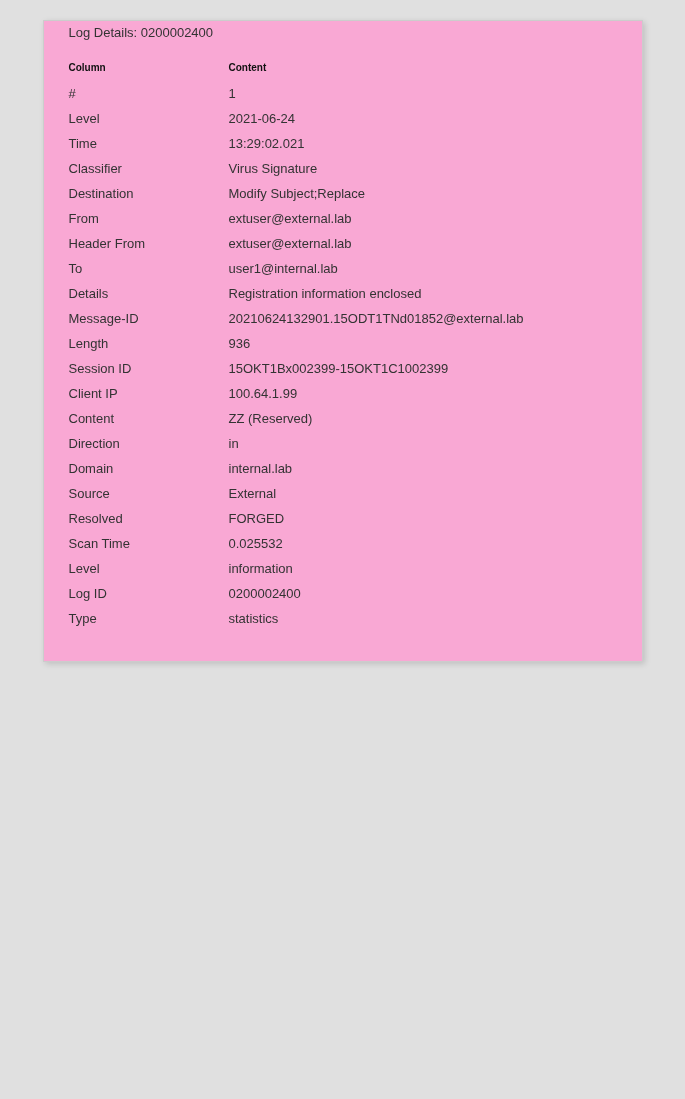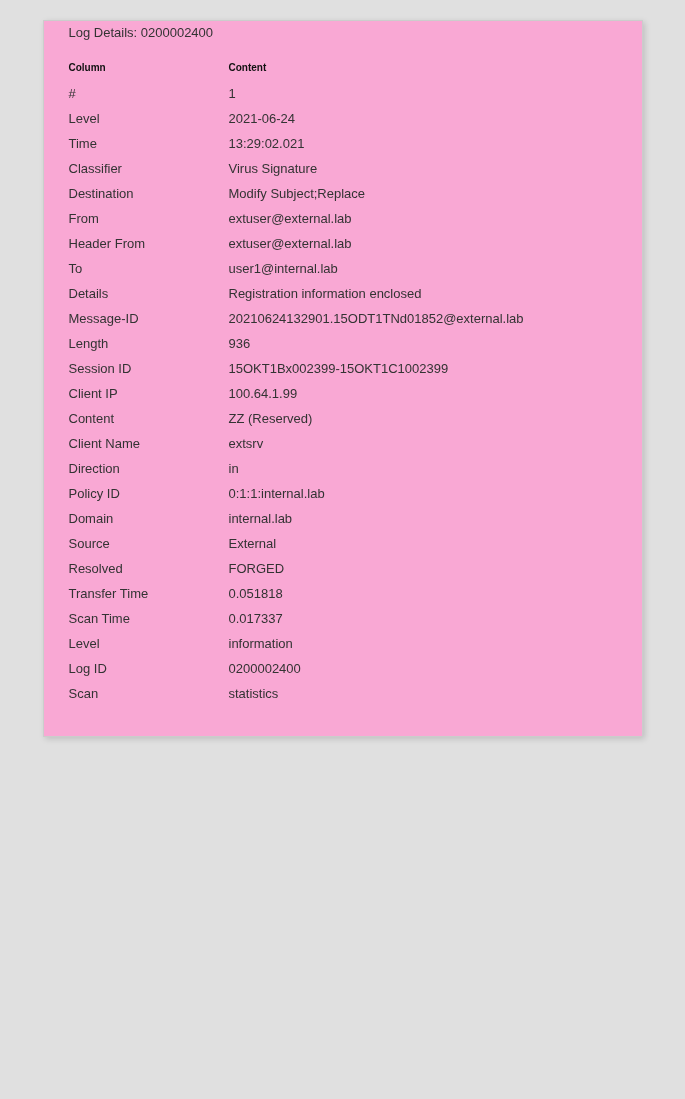--- a/index.html
+++ b/index.html
@@ -131,58 +131,46 @@
         </tr>
         <tr>
           <td>Client IP</td>
           <td>100.64.1.99</td>
         </tr>
         <tr>
           <td>Content</td>
           <td>ZZ  (Reserved)</td>
         </tr>
         <tr>
-          <td>Client Name</td>
-          <td>extsrv</td>
-        </tr>
-        <tr>
           <td>Direction</td>
           <td>in</td>
-        </tr>
-        <tr>
-          <td>Policy ID</td>
-          <td>0:1:1:internal.lab</td>
         </tr>
         <tr>
           <td>Domain</td>
           <td>internal.lab</td>
         </tr>
         <tr>
           <td>Source</td>
           <td>External</td>
         </tr>
         <tr>
           <td>Resolved</td>
           <td>FORGED</td>
         </tr>
         <tr>
-          <td>Transfer Time</td>
-          <td>0.051818</td>
-        </tr>
-        <tr>
           <td>Scan Time</td>
-          <td>0.017337</td>
+          <td>0.025532</td>
         </tr>
         <tr>
           <td>Level</td>
           <td>information</td>
         </tr>
         <tr>
           <td>Log ID</td>
           <td>0200002400</td>
         </tr>
         <tr>
-          <td>Scan</td>
+          <td>Type</td>
           <td>statistics</td>
         </tr>
       </tbody>
   </table>
 </div>
 
 </body></html>

